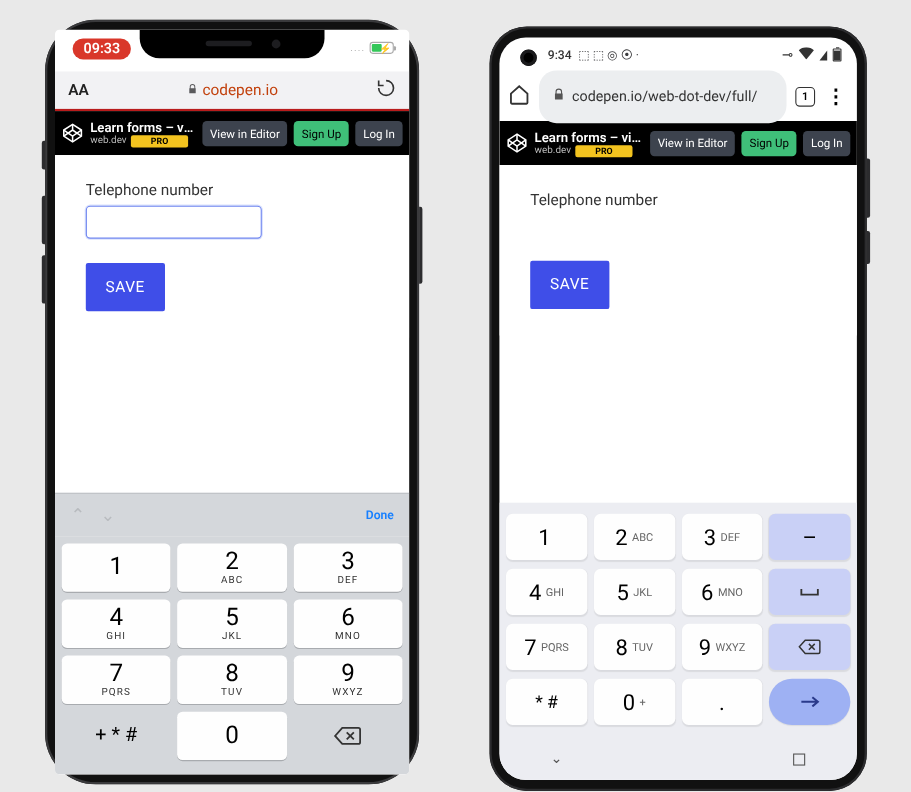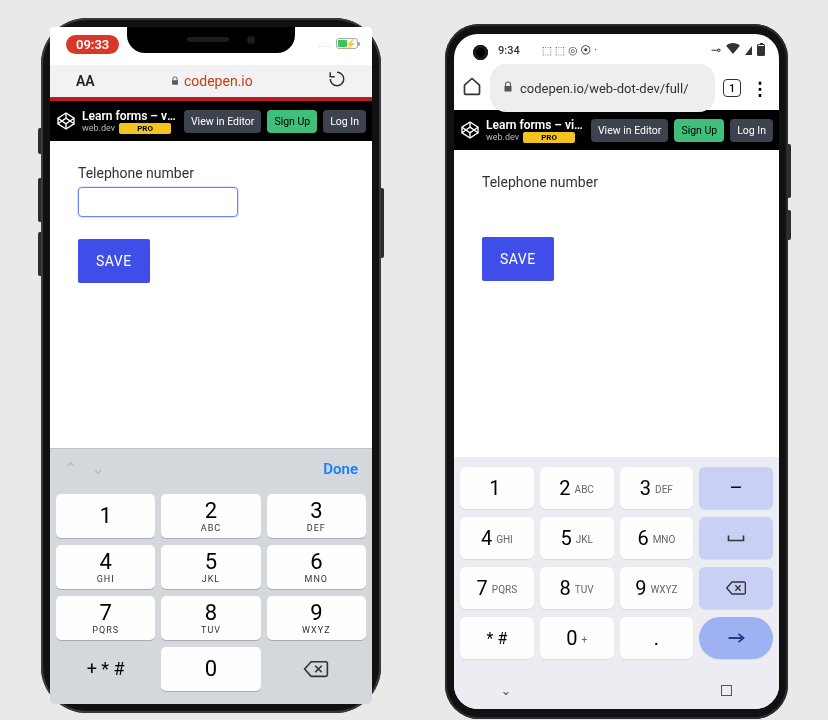--- a/index.html
+++ b/index.html
@@ -65,21 +65,21 @@
   }
   .ios-battery .dots{letter-spacing:1px;color:#aaa;font-size:9px;}
   .ios-battery .batt{
     width:22px;height:11px;border:1px solid #aaa;border-radius:3px;position:relative;display:inline-block;
   }
   .ios-battery .batt::after{content:"";position:absolute;right:-3px;top:3px;width:2px;height:4px;background:#aaa;border-radius:0 1px 1px 0;}
   .ios-battery .batt::before{content:"";position:absolute;left:1px;top:1px;width:9px;height:7px;background:#34c759;border-radius:1px;}
   .ios-battery .bolt{position:absolute;left:8px;top:0;font-size:9px;color:#fff;}
 
   .ios-browser{
-    height:36px;background:var(--browser);display:flex;align-items:center;padding:0 26px;gap:8px;border-bottom:4px solid #b91c1c;
+    height:36px;background:var(--browser);display:flex;align-items:center;padding:0 12px;gap:8px;border-bottom:2px solid #b91c1c;
   }
   .ios-aa{font-size:14px;font-weight:600;color:#222;}
   .ios-url{flex:1;text-align:center;color:#c2410c;font-size:14px;display:flex;align-items:center;justify-content:center;gap:4px;}
   .ios-lock svg{width:10px;height:10px;fill:#5a5a5c;}
   .ios-reload{width:18px;height:18px;}
 
   
   .cp-bar{
     height:40px;background:var(--codepen-bar);color:#fff;display:flex;align-items:center;padding:0 6px;gap:6px;
   }
@@ -102,21 +102,21 @@
   .save-btn{
     margin-top:22px;background:var(--blue);color:#fff;border:none;padding:14px 18px;font-size:14px;letter-spacing:0.5px;border-radius:2px;
   }
 
   
   .ios-acc{
     position:absolute;bottom:216px;left:0;right:0;height:40px;background:var(--kbd-bg);
     display:flex;align-items:center;justify-content:space-between;padding:0 14px;border-top:1px solid #bfc2c6;
   }
   .ios-acc .navs{display:flex;gap:14px;color:#b8bbbf;font-size:16px;}
-  .ios-done-txt{color:var(--ios-done);font-size:15px;font-weight:600;}
+  .ios-done-txt{color:var(--ios-done);font-size:11px;font-weight:600;}
 
   .ios-kbd{
     position:absolute;bottom:0;left:0;right:0;height:216px;background:var(--kbd-bg);padding:6px 4px 16px;
   }
   .ios-row{display:flex;gap:6px;margin-bottom:7px;padding:0 2px;}
   .ios-key{
     flex:1;height:44px;background:var(--kbd-key);border-radius:5px;box-shadow:0 1px 0 #a8abaf;
     display:flex;flex-direction:column;align-items:center;justify-content:center;position:relative;
   }
   .ios-key .n{font-size:22px;line-height:1;}
@@ -132,21 +132,21 @@
   }
   .android-screen{width:100%;height:100%;background:#fff;border-radius:24px;overflow:hidden;position:relative;}
   .android-cam{
     position:absolute;top:11px;left:19px;width:15px;height:15px;background:#000;border-radius:50%;z-index:20;
     box-shadow:inset 0 0 0 3px #1a1a1c;
   }
   .android-side-r{position:absolute;right:-3px;background:#2c2c2e;width:3px;border-radius:0 2px 2px 0;}
   .android-side-r.s1{top:120px;height:54px;}
   .android-side-r.s2{top:186px;height:30px;}
 
-  .and-status{height:32px;display:flex;align-items:center;padding:0 14px 0 44px;font-size:11px;color:#333;gap:22px;}
+  .and-status{height:32px;display:flex;align-items:center;padding:0 14px 0 44px;font-size:11px;color:#333;gap:6px;}
   .and-status .time{font-weight:500;}
   .and-status .licons{display:flex;gap:4px;font-size:11px;color:#3a3a3c;}
   .and-status .ricons{margin-left:auto;display:flex;gap:5px;align-items:center;font-size:12px;}
   .and-tri{width:0;height:0;border-left:7px solid transparent;border-bottom:9px solid #333;display:inline-block;}
   .and-batt{width:8px;height:12px;border:1px solid #333;border-radius:1px;position:relative;display:inline-block;}
   .and-batt::before{content:"";position:absolute;top:-2px;left:2px;width:3px;height:1px;background:#333;}
   .and-batt::after{content:"";position:absolute;bottom:0;left:0;right:0;height:9px;background:#333;}
 
   .and-browser{height:44px;display:flex;align-items:center;padding:0 8px;gap:8px;}
   .and-home{font-size:18px;}

